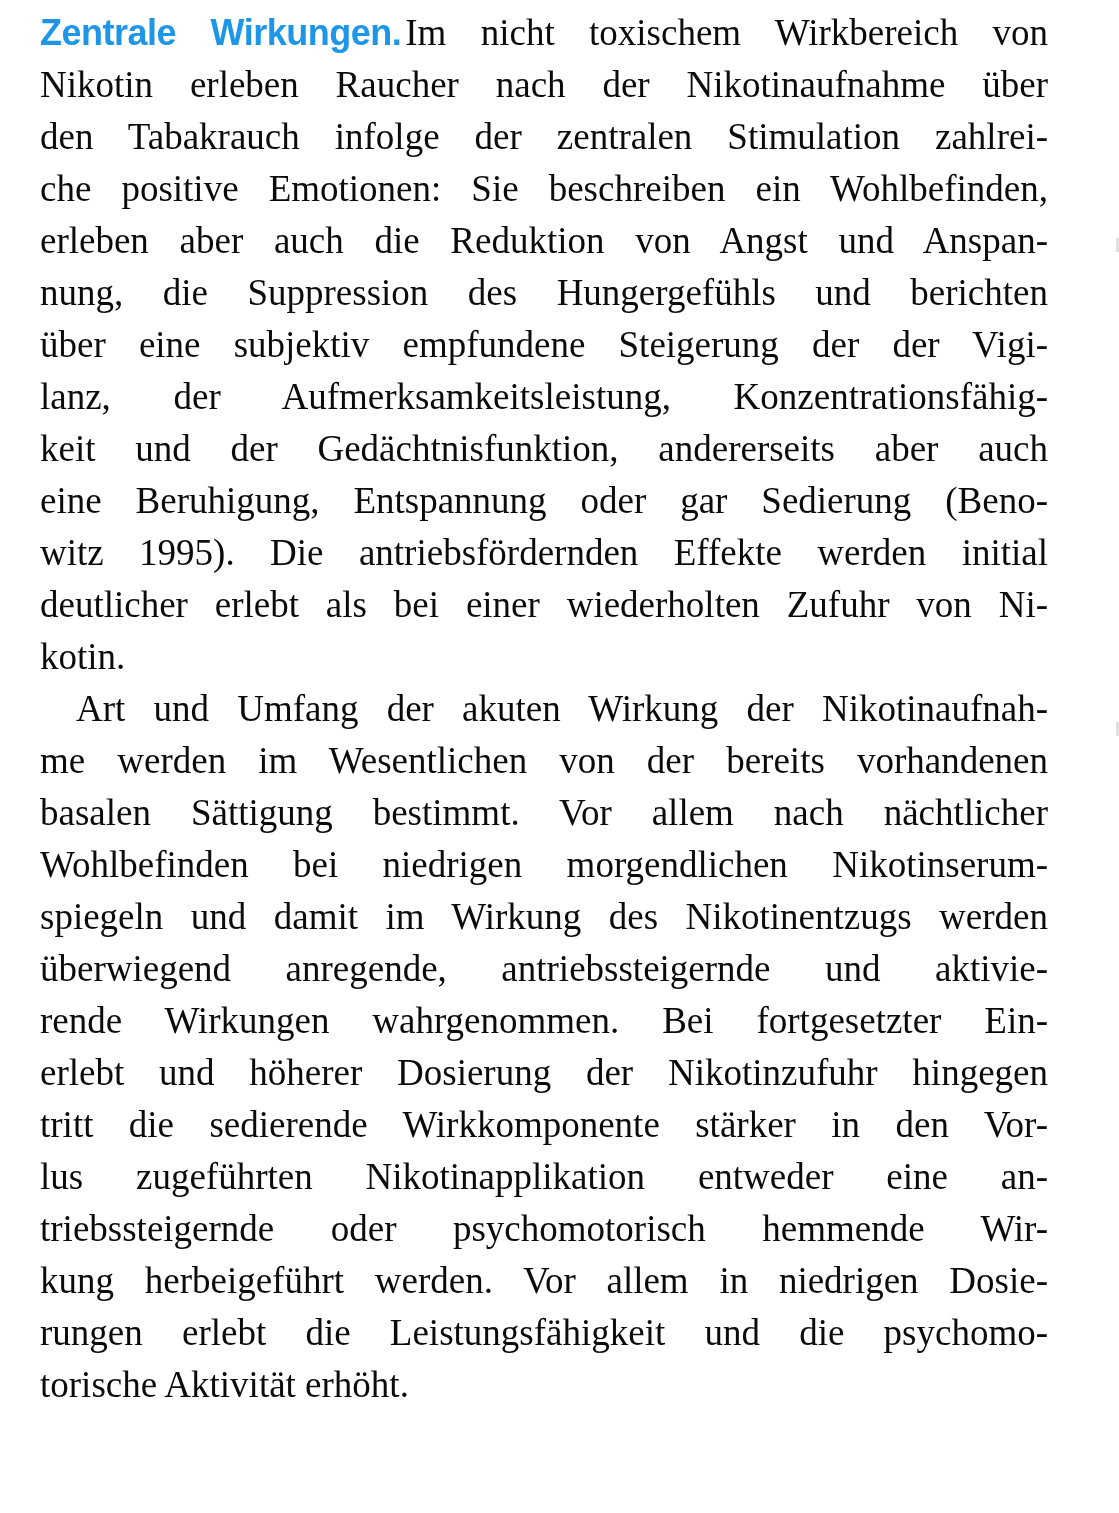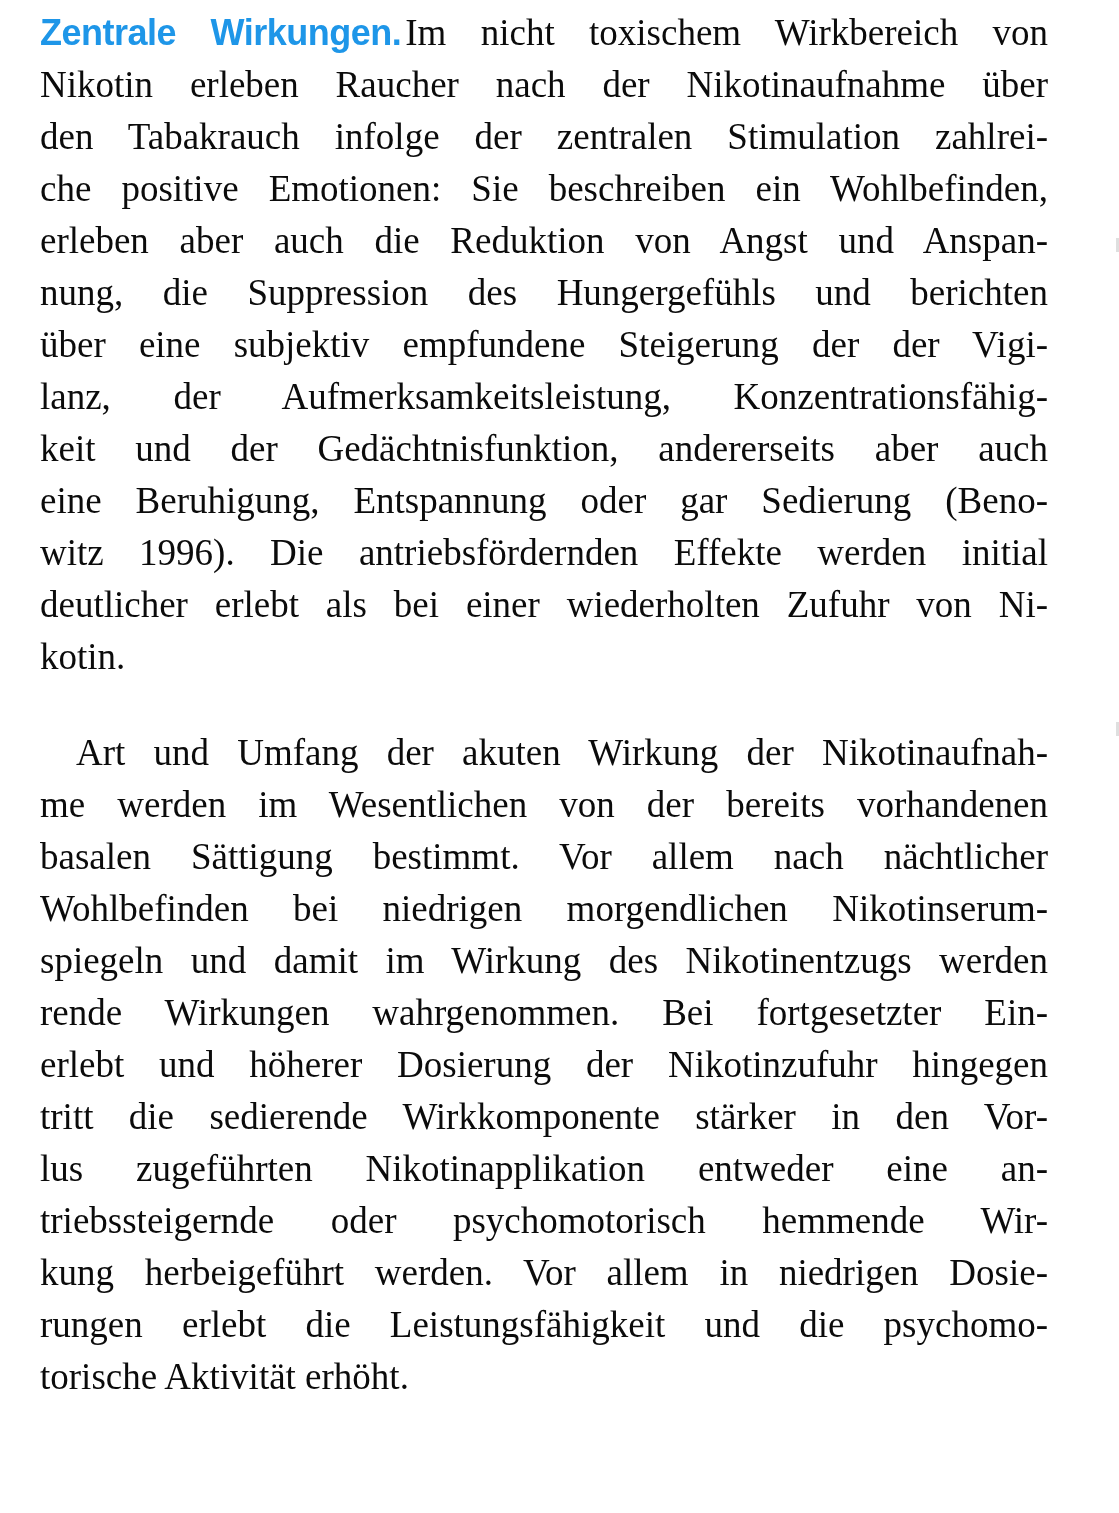--- a/index.html
+++ b/index.html
@@ -28,21 +28,20 @@
     height: 52px;
     text-align: justify;
     text-align-last: justify;
     overflow: hidden;
   }
   .line.lastline {
     text-align-last: left;
   }
   .line.indent {
     padding-left: 36px;
-    margin-top: 44px;
   }
   .heading-inline {
     font-family: "Liberation Sans", sans-serif;
     font-weight: bold;
     font-size: 36px;
     letter-spacing: -0.5px;
     color: #1e96e8;
     margin-right: 4px;
   }
   
@@ -65,29 +64,30 @@
 
     <div class="line">Nikotin erleben Raucher nach der Nikotinaufnahme über</div>
     <div class="line">den Tabakrauch infolge der zentralen Stimulation zahlrei-</div>
     <div class="line">che positive Emotionen: Sie beschreiben ein Wohlbefinden,</div>
     <div class="line">erleben aber auch die Reduktion von Angst und Anspan-</div>
     <div class="line">nung, die Suppression des Hungergefühls und berichten</div>
     <div class="line">über eine subjektiv empfundene Steigerung der der Vigi-</div>
     <div class="line">lanz, der Aufmerksamkeitsleistung, Konzentrationsfähig-</div>
     <div class="line">keit und der Gedächtnisfunktion, andererseits aber auch</div>
     <div class="line">eine Beruhigung, Entspannung oder gar Sedierung (Beno-</div>
-    <div class="line">witz 1996). Die antriebsfördernden Effekte werden initial</div>
+    <div class="line">witz 1995). Die antriebsfördernden Effekte werden initial</div>
     <div class="line">deutlicher erlebt als bei einer wiederholten Zufuhr von Ni-</div>
     <div class="line lastline">kotin.</div>
 
     <div class="line indent">Art und Umfang der akuten Wirkung der Nikotinaufnah-</div>
     <div class="line">me werden im Wesentlichen von der bereits vorhandenen</div>
     <div class="line">basalen Sättigung bestimmt. Vor allem nach nächtlicher</div>
     <div class="line">Wohlbefinden bei niedrigen morgendlichen Nikotinserum-</div>
     <div class="line">spiegeln und damit im Wirkung des Nikotinentzugs werden</div>
+    <div class="line">überwiegend anregende, antriebssteigernde und aktivie-</div>
     <div class="line">rende Wirkungen wahrgenommen. Bei fortgesetzter Ein-</div>
     <div class="line">erlebt und höherer Dosierung der Nikotinzufuhr hingegen</div>
     <div class="line">tritt die sedierende Wirkkomponente stärker in den Vor-</div>
 
     <div class="line">lus zugeführten Nikotinapplikation entweder eine an-</div>
     <div class="line">triebssteigernde oder psychomotorisch hemmende Wir-</div>
     <div class="line">kung herbeigeführt werden. Vor allem in niedrigen Dosie-</div>
     <div class="line">rungen erlebt die Leistungsfähigkeit und die psychomo-</div>
     <div class="line lastline">torische Aktivität erhöht.</div>
 

